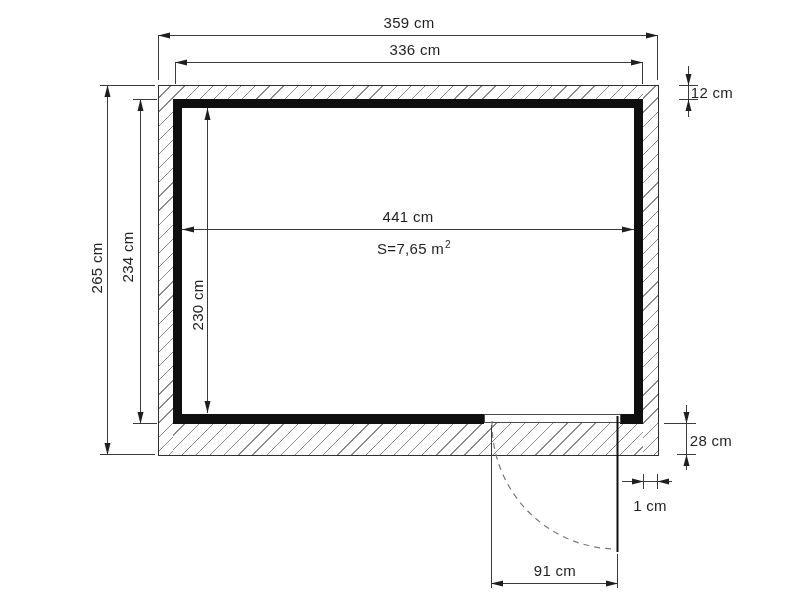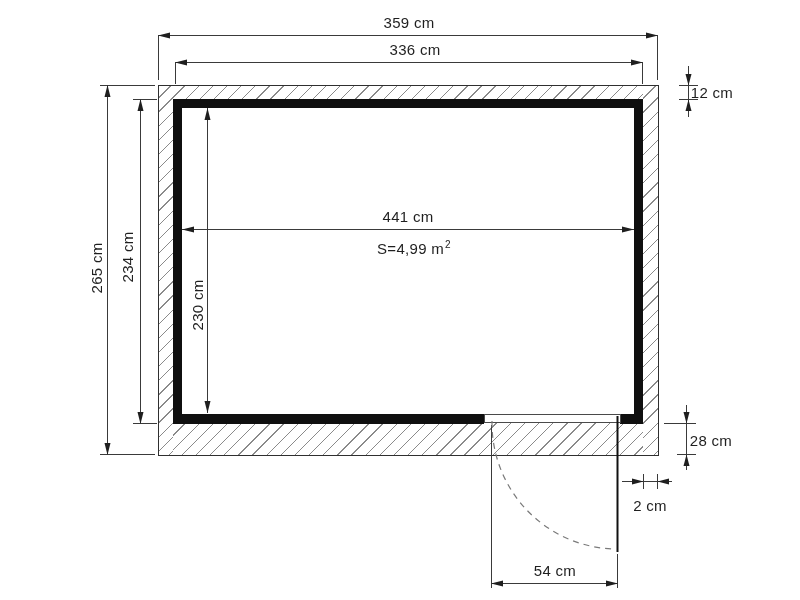--- a/index.html
+++ b/index.html
@@ -122,25 +122,25 @@
       <line x1="617.5" y1="416" x2="617.5" y2="552" stroke="#101010" stroke-width="2"></line>
       <path d="M 492 421 A 126 126 0 0 0 613 549" stroke="#7a7a7a" stroke-width="1.2" stroke-dasharray="6 5"></path>
     </g>
   </svg>
 
   <div class="lbl" style="left:409px;top:22px">359 cm</div>
   <div class="lbl" style="left:415px;top:49px">336 cm</div>
   <div class="lbl" style="left:408px;top:216px">441 cm</div>
 
   <div class="lbl" style="left:414px;top:248px">
-    <span>S=4,99 m</span><span class="area-exp">2</span>
+    <span>S=7,65 m</span><span class="area-exp">2</span>
   </div>
 
   <div class="lbl vert" style="left:96px;top:268px">265 cm</div>
   <div class="lbl vert" style="left:127px;top:257px">234 cm</div>
   <div class="lbl vert" style="left:197px;top:305px">230 cm</div>
 
   <div class="lbl" style="left:712px;top:92px">12 cm</div>
   <div class="lbl" style="left:711px;top:440px">28 cm</div>
-  <div class="lbl" style="left:650px;top:505px">2 cm</div>
-  <div class="lbl" style="left:555px;top:570px">54 cm</div>
+  <div class="lbl" style="left:650px;top:505px">1 cm</div>
+  <div class="lbl" style="left:555px;top:570px">91 cm</div>
 
 </div>
 
 </body></html>

